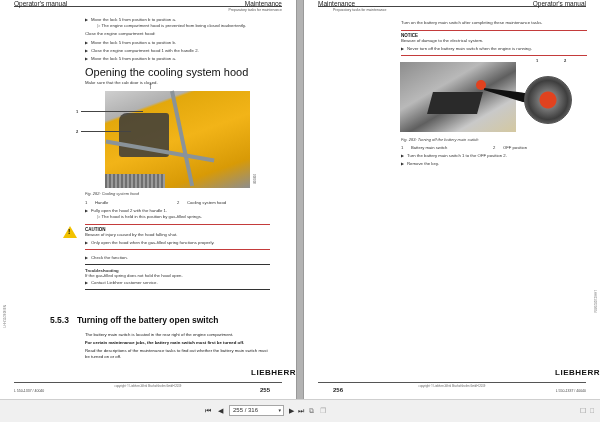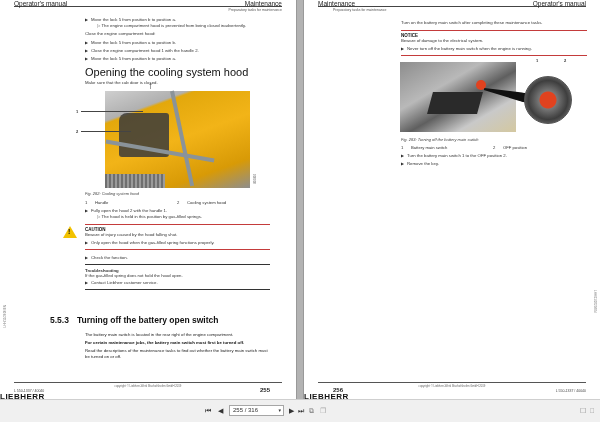--- a/index.html
+++ b/index.html
@@ -44,21 +44,21 @@
   .warn-icon { position: absolute; left: -22px; top: 1px; width: 0; height: 0; border-left: 7px solid transparent; border-right: 7px solid transparent; border-bottom: 12px solid #f2c200; }
   .warn-icon span { position: absolute; left: -2px; top: 3px; font-size: 7px; font-weight: bold; color: #111; }
   .trouble { border-top: 0.8px solid #333; padding-top: 3px; margin-top: 4px; border-bottom: 0.8px solid #333; padding-bottom: 3px; }
   .trouble .title { font-weight: bold; }
 
   .sechead { position: absolute; left: 50px; top: 315px; font-size: 8.5px; font-weight: bold; display: flex; gap: 8px; color: #111; }
   .sectext { position: absolute; left: 85px; top: 332px; width: 185px; font-size: 4.3px; line-height: 5.2px; }
 
   .footline { position: absolute; left: 14px; right: 14px; top: 382px; border-top: 0.6px solid #555; }
   .copy { position: absolute; top: 384px; font-size: 2.8px; color: #666; width: 100%; text-align: center; }
-  .brand { position: absolute; top: 392px; width: 100%; text-align: left; font-size: 8px; font-weight: bold; letter-spacing: 0.5px; color: #111; }
+  .brand { position: absolute; top: 368px; width: 100%; text-align: right; font-size: 8px; font-weight: bold; letter-spacing: 0.5px; color: #111; }
   .docnum { position: absolute; top: 389px; font-size: 3.5px; color: #444; }
   .pnum { position: absolute; top: 387px; font-size: 6px; font-weight: bold; }
   .page.left .docnum { left: 14px; }
   .page.left .pnum { right: 26px; }
   .page.right .docnum { right: 14px; }
   .page.right .pnum { left: 29px; }
   .sideid { position: absolute; left: 3px; top: 305px; font-size: 3px; color: #777; writing-mode: vertical-rl; transform: rotate(180deg); }
   .sideid.r { left: auto; right: 3px; top: 290px; transform: none; }
 
   .photo2 { position: relative; margin: 6px 0 2px -1px; width: 185px; height: 72px; }

